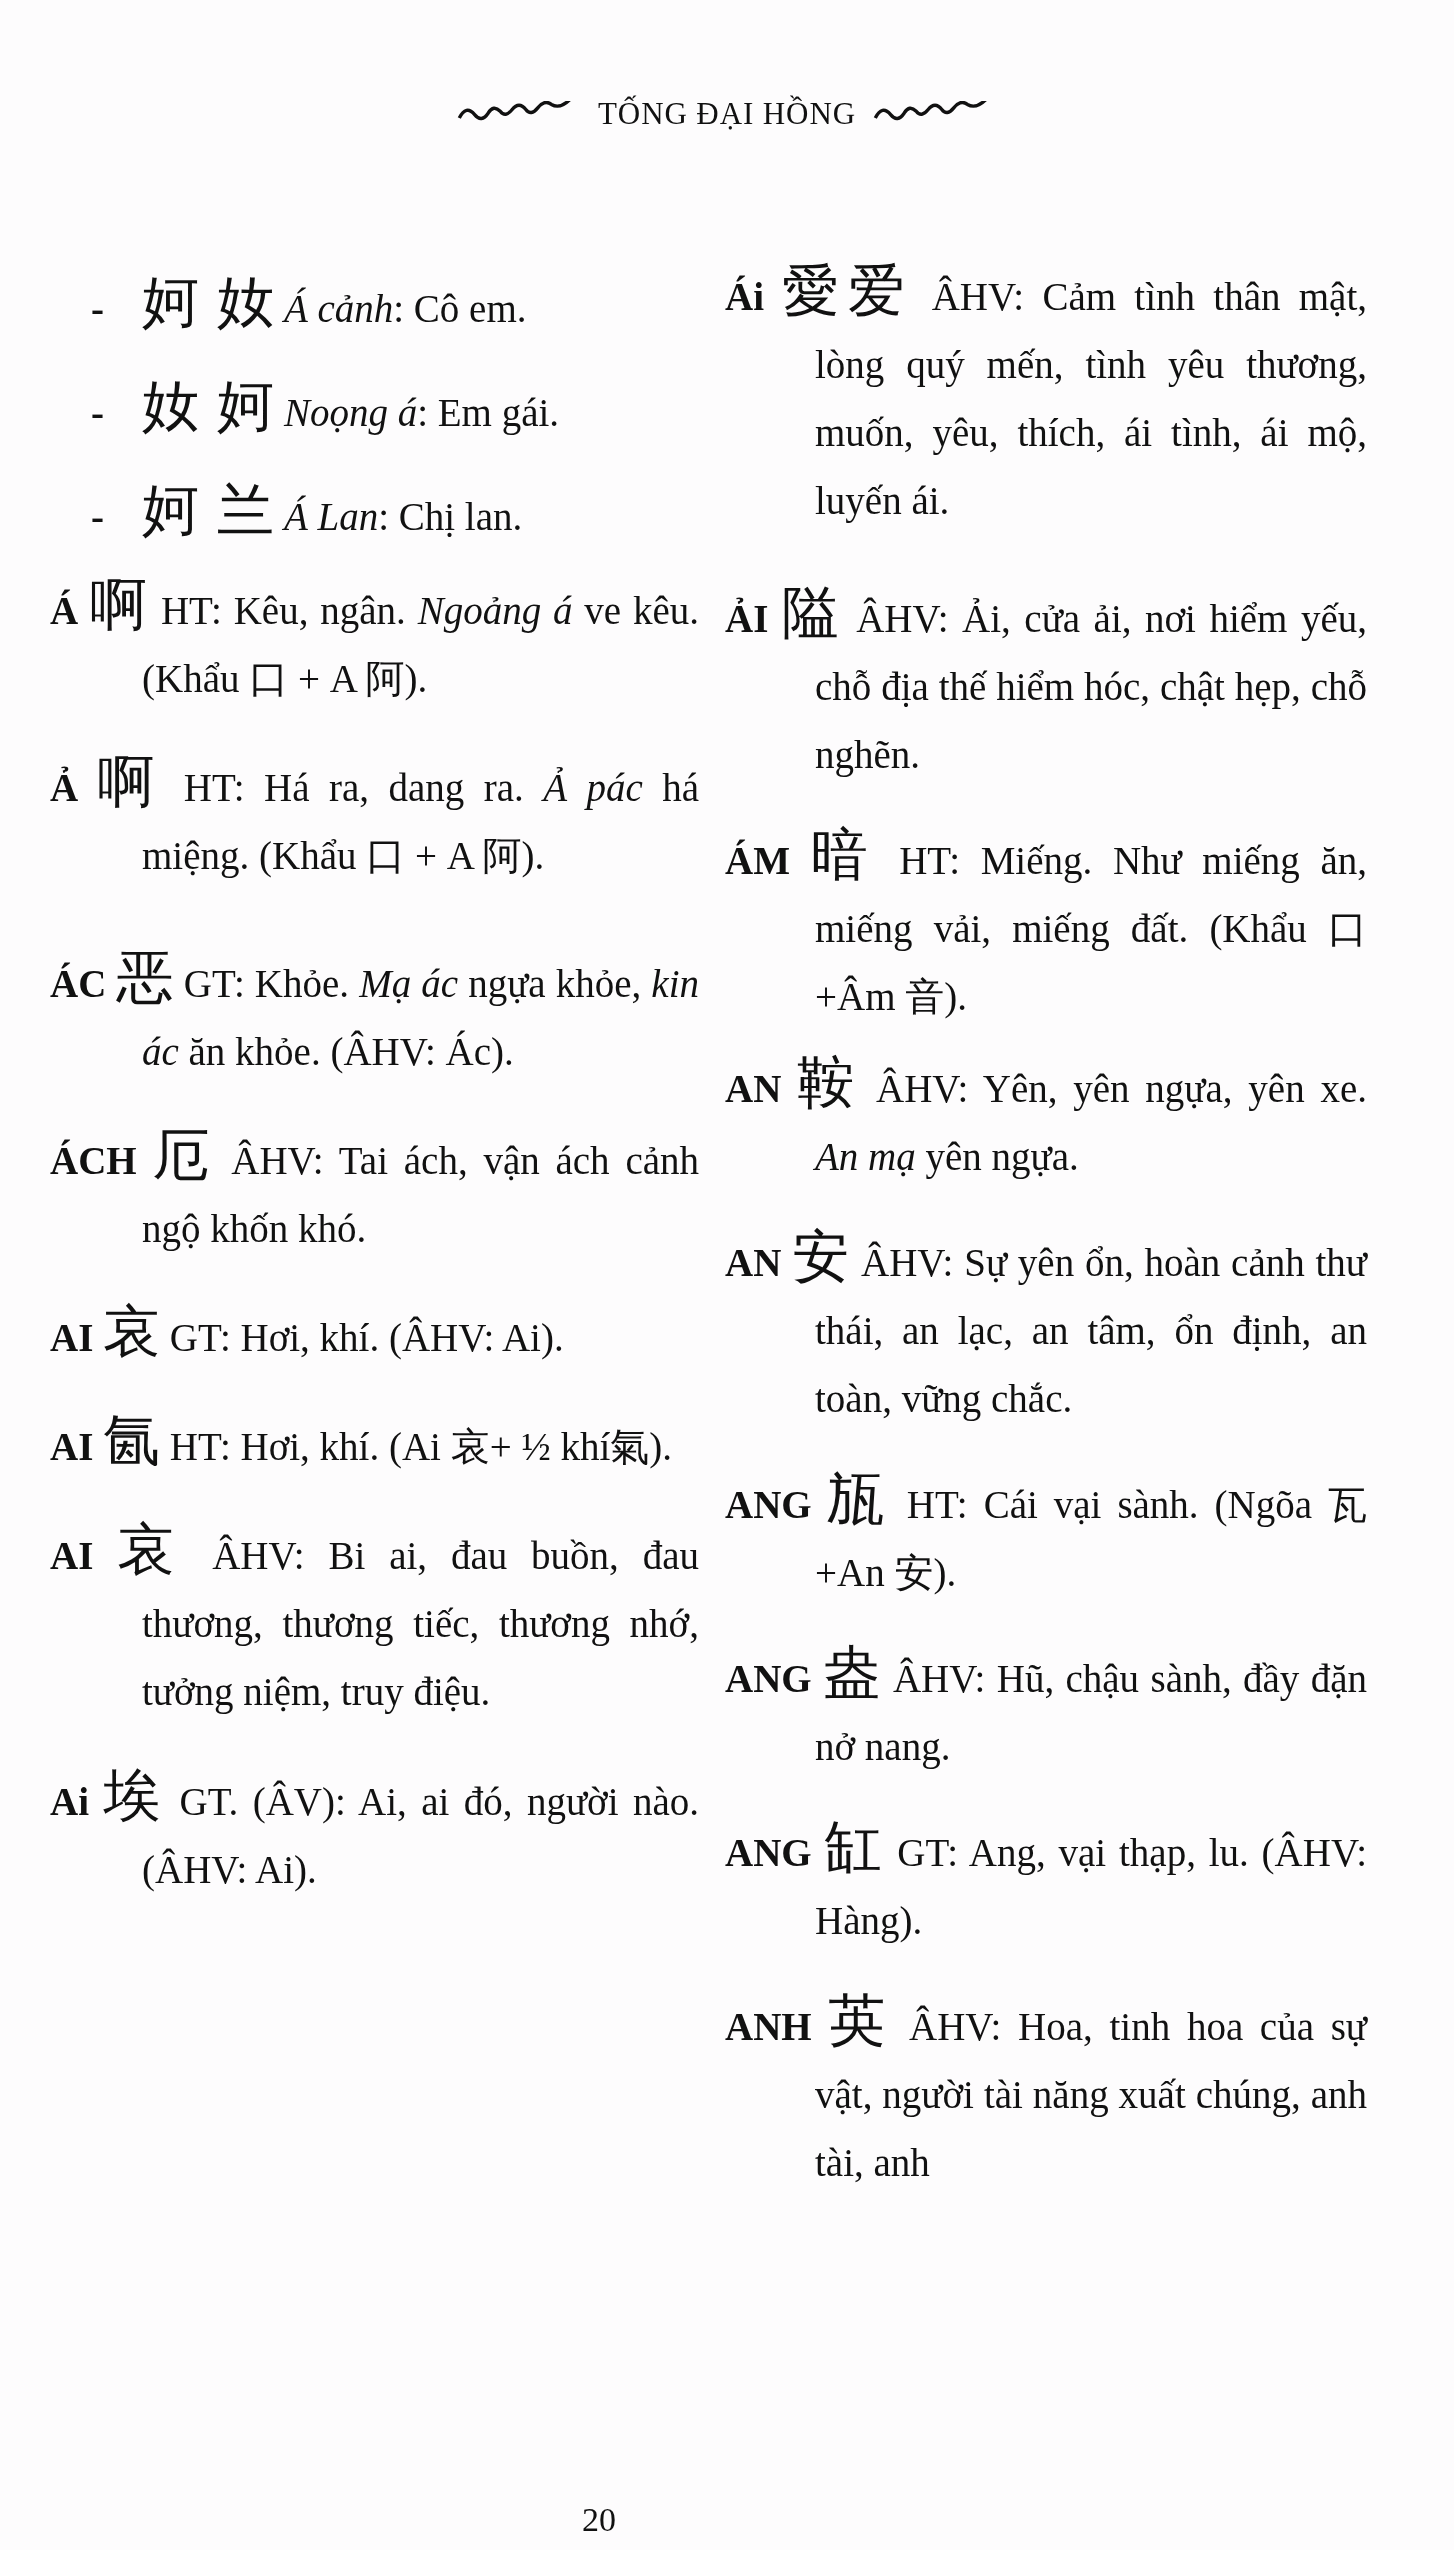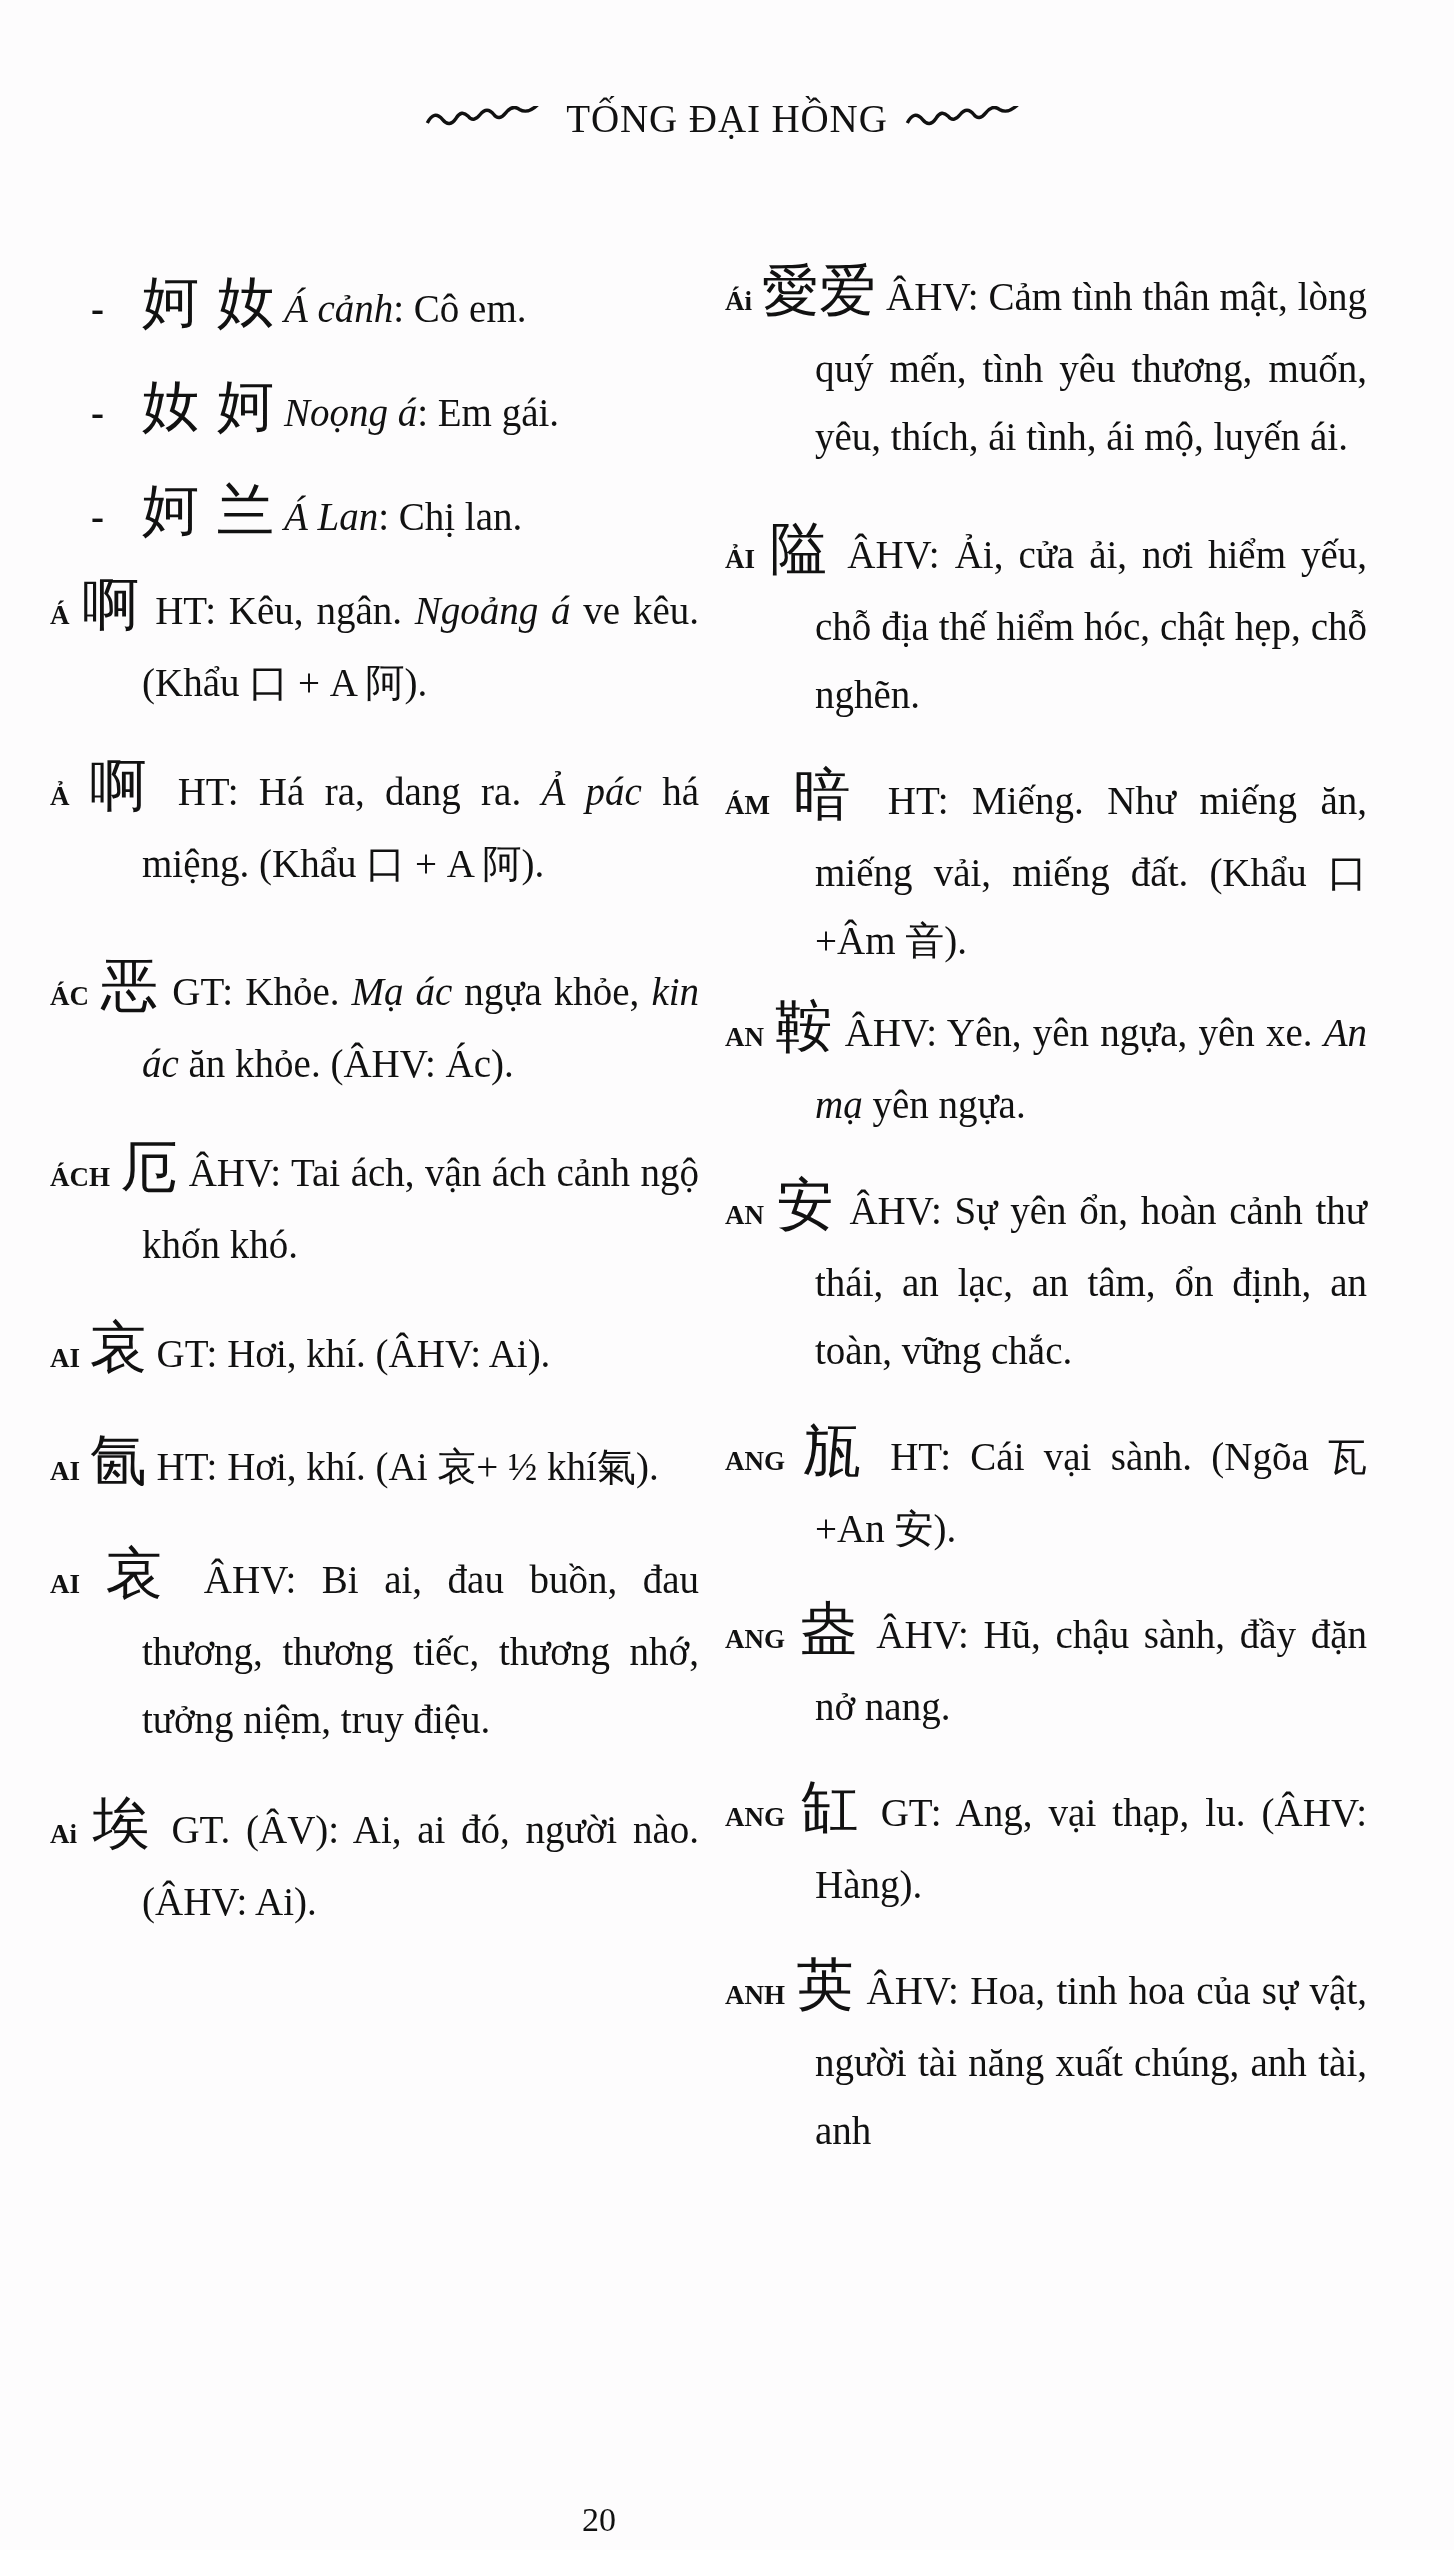--- a/index.html
+++ b/index.html
@@ -7,32 +7,32 @@
       width: 1454px; height: 2550px;
       background: #fdfcfd;
       font-family: "Liberation Serif", "DejaVu Serif", serif;
       color: #111;
       position: relative;
       overflow: hidden;
     }
     .header {
       position: absolute; top: 96px; left: 0; width: 1454px;
       text-align: center;
-      font-size: 39px; letter-spacing: 0.9px;
+      font-size: 31px; letter-spacing: 0.9px;
       display: flex; justify-content: center; align-items: center; gap: 15.4px;
     }
     .header .orn svg { display: block; }
     .col { position: absolute; top: 256px; }
     .col-left { left: 50px; width: 649px; }
     .col-right { left: 725px; width: 642px; }
 
     .entry { font-size: 39px; line-height: 68px; text-align: justify; }
     .entry .hang { padding-left: 92px; text-indent: -92px; }
     .col-right .entry .hang { padding-left: 90px; text-indent: -90px; }
-    .hw { font-weight: bold; font-size: 27px; }
+    .hw { font-weight: bold; font-size: 39px; }
     .hz { font-family: "DejaVu Sans", sans-serif; font-size: 57px; }
     .it { font-style: italic; }
 
     .sub { font-size: 39px; line-height: 55px; display: flex; align-items: baseline; }
     .sub .dash { width: 92px; padding-left: 41px; box-sizing: border-box; font-weight: bold; }
 
     .page-num {
       position: absolute; top: 2501px; left: 0; width: 1198px;
       text-align: center; font-size: 34px;
     }

